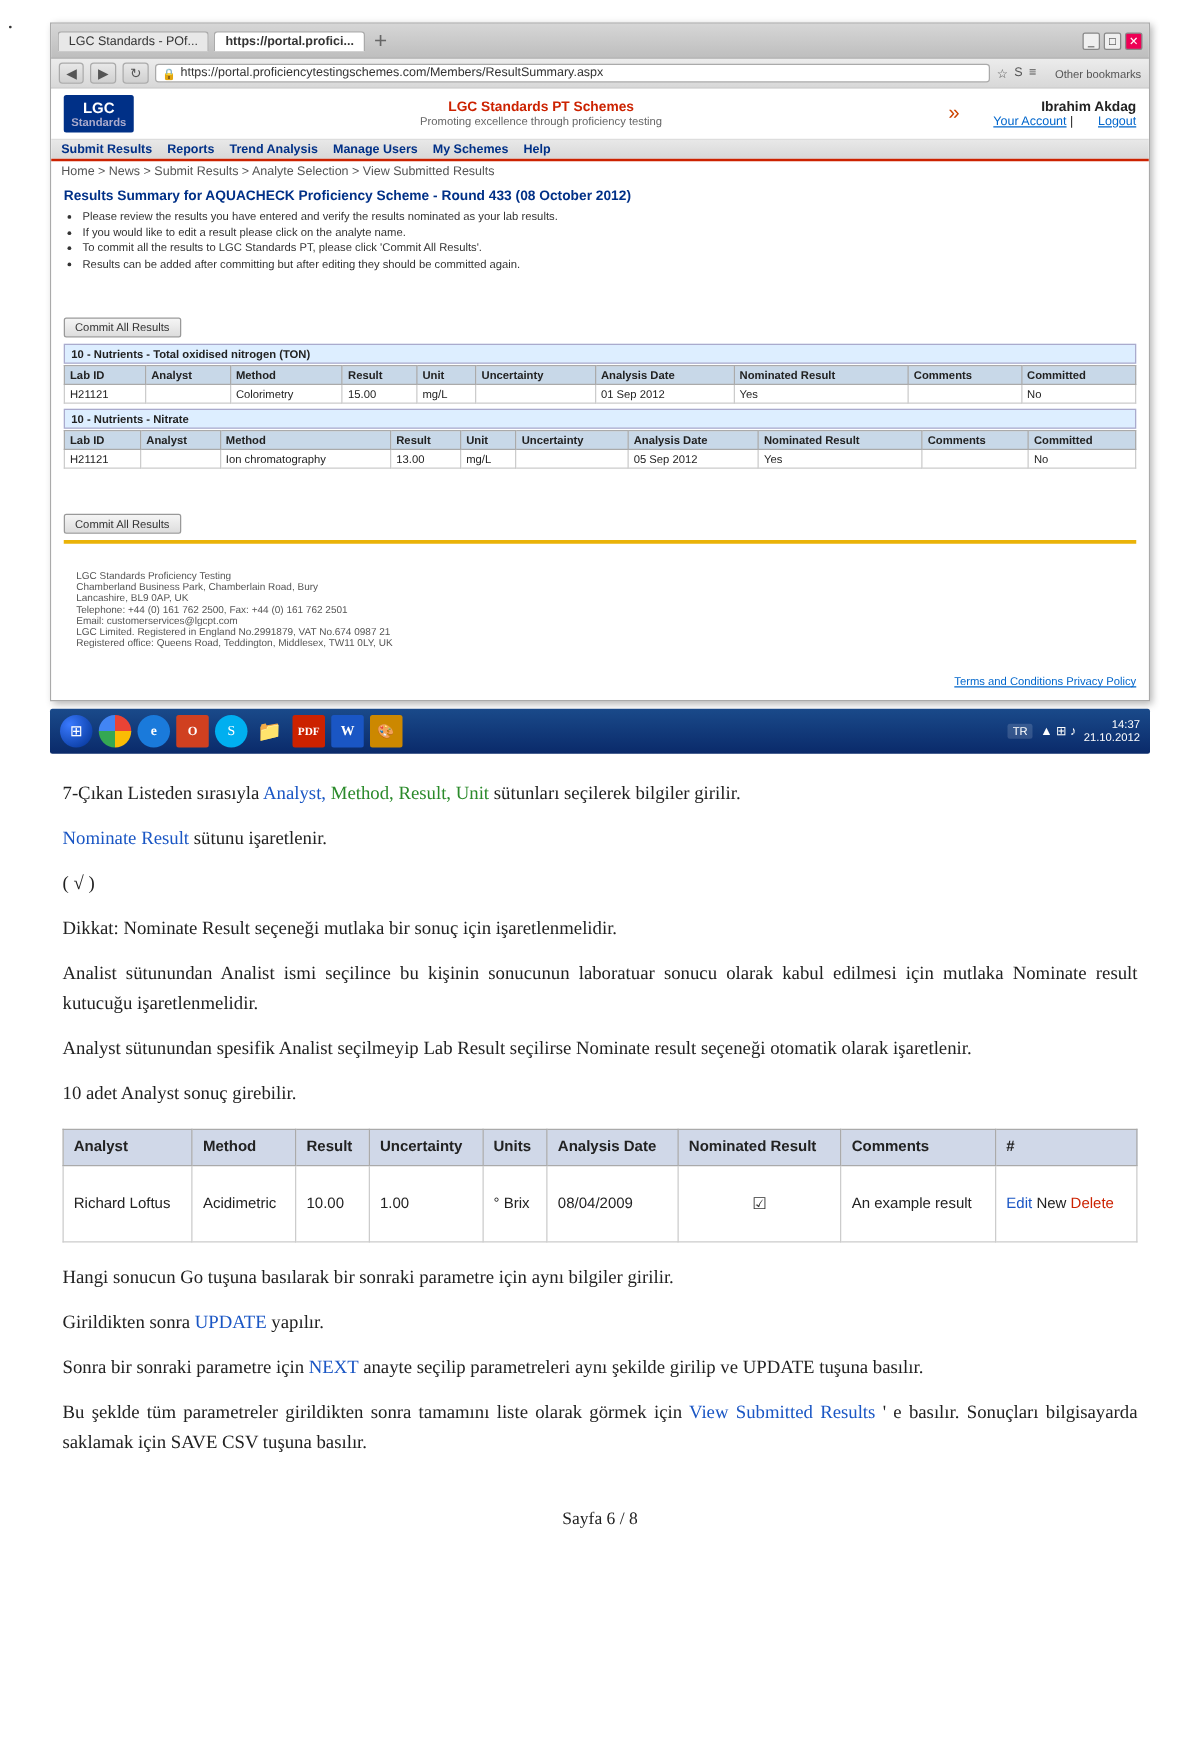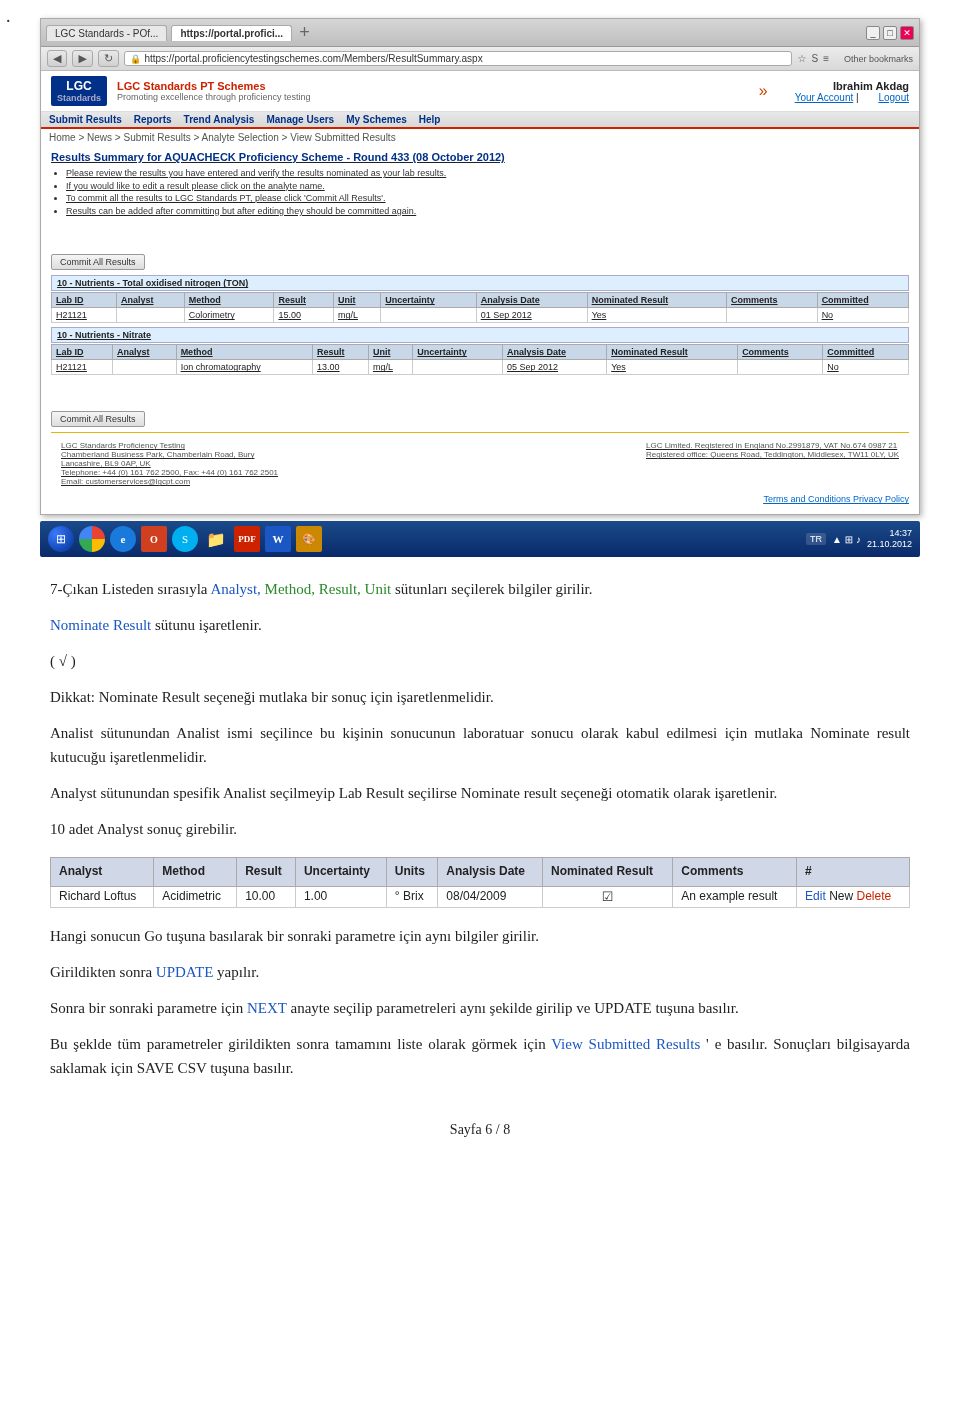--- a/index.html
+++ b/index.html
@@ -132,20 +132,21 @@
       display: flex;
       flex-direction: column;
       align-items: center;
     }
     .lgc-logo .standards {
       font-size: 9px;
       color: #aac;
     }
     .lgc-tagline {
       flex: 1;
+      text-align: center;
     }
     .lgc-tagline .title {
       color: #cc2200;
       font-size: 11px;
       font-weight: bold;
     }
     .lgc-tagline .subtitle {
       color: #666;
       font-size: 9px;
     }
@@ -180,21 +181,20 @@
     .breadcrumb {
       padding: 3px 8px;
       font-size: 10px;
       color: #555;
     }
 
     
     .lgc-main {
       padding: 5px 10px;
       font-size: 10px;
-      text-decoration: underline;
     }
     .page-title {
       font-size: 11px;
       font-weight: bold;
       color: #003087;
       margin-bottom: 4px;
     }
     .instructions {
       font-size: 9px;
       color: #333;
@@ -238,26 +238,27 @@
     }
     .results-table td {
       border: 1px solid #ccc;
       padding: 2px 4px;
       background: #fff;
     }
     .results-table tr:nth-child(even) td { background: #f5f5f5; }
 
     
     .browser-footer {
-      padding: 8px 10px;
+      padding: 21px 10px;
       font-size: 8px;
       color: #555;
-      border-top: 1px solid #eab308;
+      border-top: 3px solid #eab308;
       display: flex;
       justify-content: space-between;
+      flex-direction: column;
     }
     .footer-links {
       text-align: right;
       font-size: 9px;
       color: #0066cc;
       text-decoration: underline;
       padding-bottom: 5px;
     }
 
     
@@ -326,21 +327,21 @@
     }
     .analyst-table th {
       background: #d0d8e8;
       border: 1px solid #aaa;
       padding: 4px 8px;
       text-align: left;
       font-weight: bold;
     }
     .analyst-table td {
       border: 1px solid #ccc;
-      padding: 0 8px;
+      padding: 20px 8px;
       background: #fff;
     }
     .analyst-table .checkbox-cell {
       text-align: center;
     }
     .checkmark { color: #333; font-size: 13px; }
 
     .page-footer {
       text-align: center;
       padding: 30px 0 10px 0;

